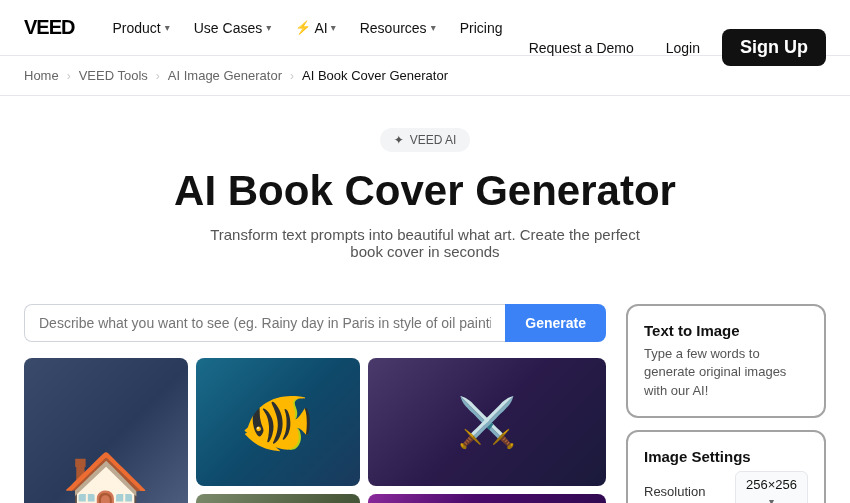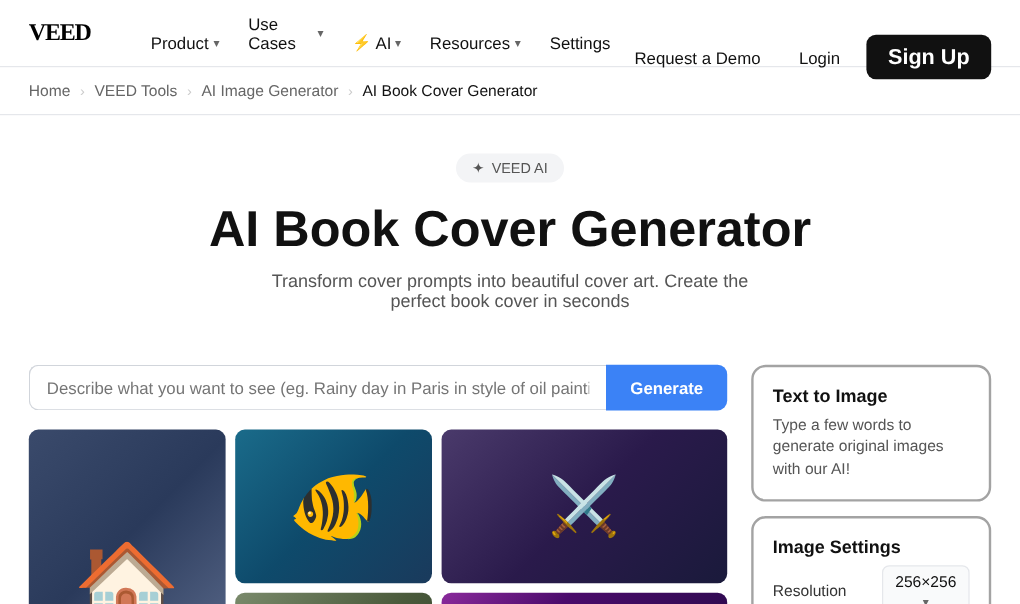--- a/index.html
+++ b/index.html
@@ -1,20 +1,20 @@
 <!DOCTYPE html>
 <html><head>
   <meta charset="utf-8">
   <style>
     * { margin: 0; padding: 0; box-sizing: border-box; }
     body { font-family: -apple-system, BlinkMacSystemFont, 'Segoe UI', sans-serif; background: #fff; width: 850px; min-height: 503px; overflow: hidden; }
 
     
     nav { display: flex; align-items: center; padding: 0 24px; height: 56px; border-bottom: 1px solid #e5e7eb; background: #fff; }
-    .nav-logo { font-weight: 900; font-size: 20px; letter-spacing: -1px; margin-right: 40px; color: #000; font-family: Liberation Serif, serif; }
+    .nav-logo { font-weight: 900; font-size: 20px; letter-spacing: -1px; margin-right: 28px; color: #000; }
     .nav-links { display: flex; gap: 4px; align-items: flex-end; flex: 1; }
     .nav-link { font-size: 14px; color: #111; padding: 6px 10px; cursor: pointer; display: flex; align-items: center; gap: 4px; border-radius: 6px; }
     .nav-link .chevron { font-size: 10px; color: #666; }
     .nav-ai-badge { display: flex; align-items: center; gap: 3px; font-size: 14px; color: #111; padding: 6px 10px; cursor: pointer; }
     .nav-ai-badge .lightning { color: #f59e0b; font-size: 13px; }
     .nav-right { display: flex; align-items: center; gap: 12px; margin-top: 40px; }
     .btn-demo { font-size: 14px; color: #111; cursor: pointer; padding: 6px 10px; }
     .btn-login { font-size: 14px; color: #111; cursor: pointer; padding: 6px 10px; }
     .btn-signup { background: #111; color: #fff; font-size: 18px; font-weight: 600; padding: 8px 18px; border-radius: 8px; cursor: pointer; border: none; }
 
@@ -84,21 +84,21 @@
     <div class="nav-ai-badge nav-link">
       <span class="lightning">⚡</span>
       <span>AI</span>
       <span class="chevron">▾</span>
     </div>
     <div class="nav-link">
       <span>Resources</span>
       <span class="chevron">▾</span>
     </div>
     <div class="nav-link">
-      <span>Settings</span>
+      <span>Pricing</span>
     </div>
   </div>
   <div class="nav-right">
     <span class="btn-demo">Request a Demo</span>
     <span class="btn-login">Login</span>
     <button class="btn-signup">Sign Up</button>
   </div>
 </nav>
 
 <div class="breadcrumb">
@@ -110,21 +110,21 @@
   <span class="breadcrumb-sep">›</span>
   <span class="breadcrumb-current">AI Book Cover Generator</span>
 </div>
 
 <div class="hero">
   <div class="hero-badge">
     <span class="hero-badge-icon">✦</span>
     <span>VEED AI</span>
   </div>
   <h1 class="hero-title">AI Book Cover Generator</h1>
-  <p class="hero-subtitle">Transform cover prompts into beautiful cover art. Create the perfect book cover in seconds</p>
+  <p class="hero-subtitle">Transform text prompts into beautiful what art. Create the perfect book cover in seconds</p>
 </div>
 
 <div class="main-content">
 
   <div class="left-panel">
     <div class="input-row">
       <input class="prompt-input" type="text" placeholder="Describe what you want to see (eg. Rainy day in Paris in style of oil painting)" style="">
       <button class="btn-generate">Generate</button>
     </div>
 

